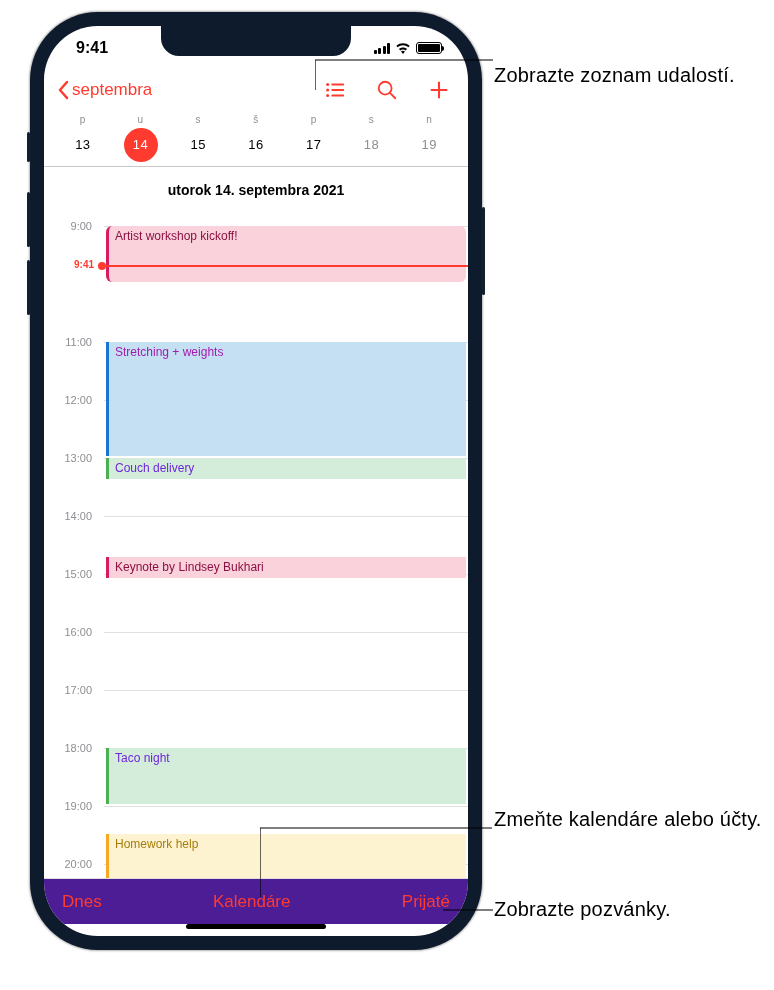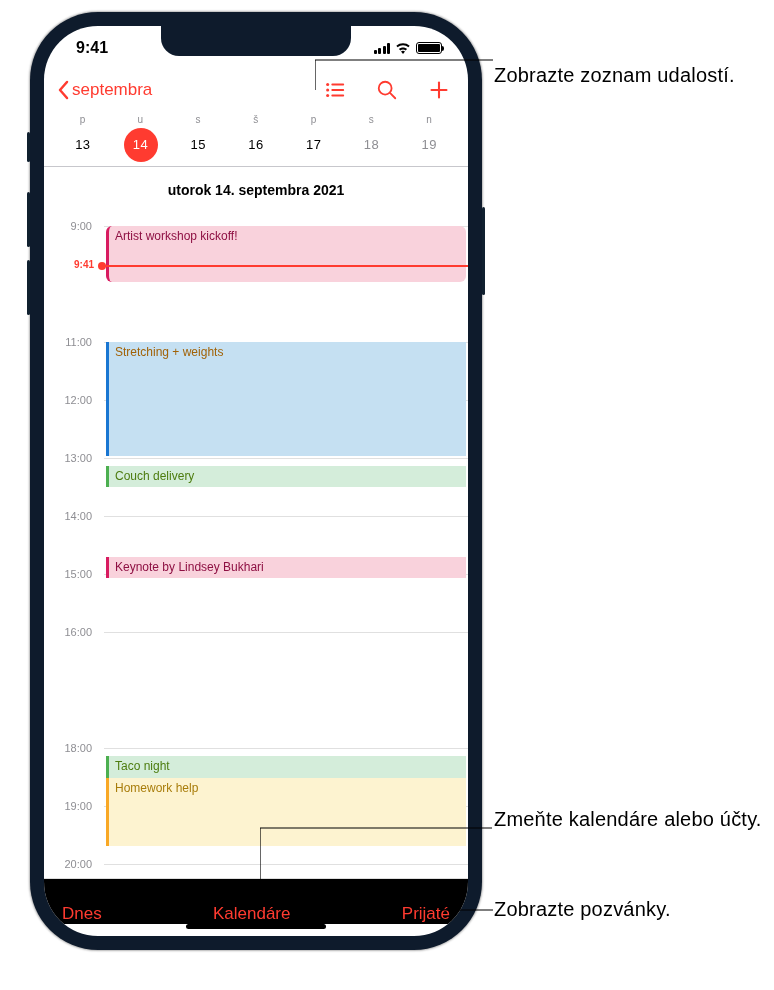--- a/index.html
+++ b/index.html
@@ -102,29 +102,29 @@
     .now-line .t { position:absolute; left:0; top:-6px; font-size:10px; color:#ff3b30; font-weight:600;}
     .now-line .ln { position:absolute; left:28px; right:0; top:0; border-top:2px solid #ff3b30;}
     .now-line .ln::before { content:''; position:absolute; left:-4px; top:-5px; width:8px; height:8px; border-radius:50%; background:#ff3b30;}
     .event {
       position:absolute; left:62px; right:2px;
       border-left:3px solid; padding:3px 6px; font-size:12px;
       overflow:hidden; border-radius:0;
     }
     .event.pink { background:#f9d2dc; border-color:#d81b60; color:#8e1043;}
     .event.pink2 { background:#f9d2dc; border-color:#d81b60; color:#8e1043;}
-    .event.blue { background:#c5e0f2; border-color:#1976d2; color:#a16207;}
-    .event.green { background:#d4edda; border-color:#4caf50; color:#4d7c0f;margin-top:8px;}
+    .event.blue { background:#c5e0f2; border-color:#1976d2; color:#a21caf;}
+    .event.green { background:#d4edda; border-color:#4caf50; color:#6d28d9;}
     .event.yellow { background:#fdf3d0; border-color:#f9a825; color:#a87c0a;}
     
     .toolbar {
       position:absolute; bottom:12px; left:0; right:0; height:46px;
-      display:flex; justify-content:space-between; align-items:flex-end;
-      padding:0 18px; border-top:1px solid #ddd; padding-top:8px;
-      background:#000000;
+      display:flex; justify-content:space-between; align-items:center;
+      padding:8px 18px; border-top:1px solid #ddd; padding-top:8px;
+      background:#4c1d95;
     }
     .toolbar span { color:#ff3b30; font-size:17px; }
     .home-ind { position:absolute; bottom:7px; left:50%; transform:translateX(-50%);
                 width:140px; height:5px; background:#000; border-radius:3px;}
     
     .callout { position:absolute; font-size:20px; color:#000; line-height:1.3; letter-spacing:0.2px;}
     .callout.c1 { left:494px; top:62px; }
     .callout.c2 { left:494px; top:806px; }
     .callout.c3 { left:494px; top:896px; }
     .leader { position:absolute; stroke:#000; fill:none; }
@@ -245,38 +245,42 @@
           <div class="line"></div>
         </div>
         <div class="hour" style="top: 368px; padding-left: 39px;">
           <div class="label">15:00</div>
           <div class="line"></div>
         </div>
         <div class="hour" style="top: 426px;">
           <div class="label">16:00</div>
           <div class="line"></div>
         </div>
+        <div class="hour" style="top: 484px;">
+          <div class="label">17:00</div>
+          <div class="line"></div>
+        </div>
         <div class="hour" style="top: 542px;">
           <div class="label">18:00</div>
           <div class="line"></div>
         </div>
         <div class="hour" style="top: 600px;">
           <div class="label">19:00</div>
           <div class="line"></div>
         </div>
         <div class="hour" style="top: 658px;">
           <div class="label">20:00</div>
           <div class="line"></div>
         </div>
         <div class="event pink" style="top: 20px; height: 56px; border-radius: 6px;">Artist workshop kickoff!</div>
         <div class="event blue" style="top: 136px; height: 114px;">Stretching + weights</div>
         <div class="event green" style="top: 252px; height: 21.2px;">Couch delivery</div>
         <div class="event green" style="top: 542px; height: 56px;">Taco night</div>
         <div class="event pink2" style="top: 350.6px; height: 21.2px;">Keynote by Lindsey Bukhari</div>
-        <div class="event yellow" style="top: 572px; height: 67.6px;">Homework help</div>
+        <div class="event yellow" style="top: 628px; height: 67.6px;">Homework help</div>
         <div class="now-line" style="top: 59.44px;">
           <div class="t">9:41</div>
           <div class="ln"></div>
         </div>
       </div>
 
     <div class="toolbar">
       <span>Dnes</span>
       <span>Kalendáre</span>
       <span>Prijaté</span>

